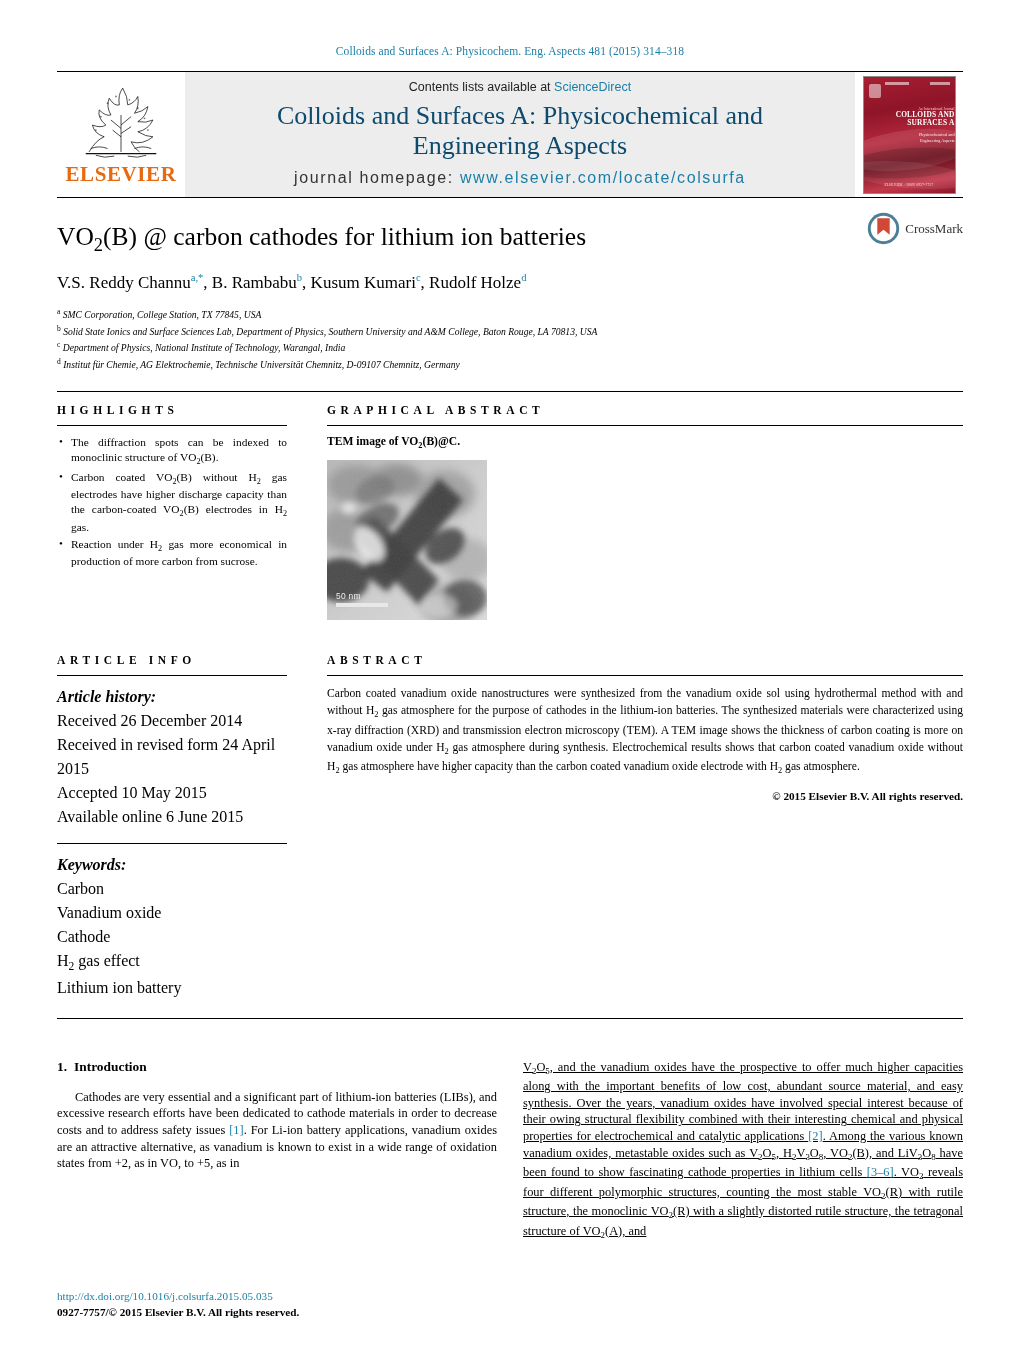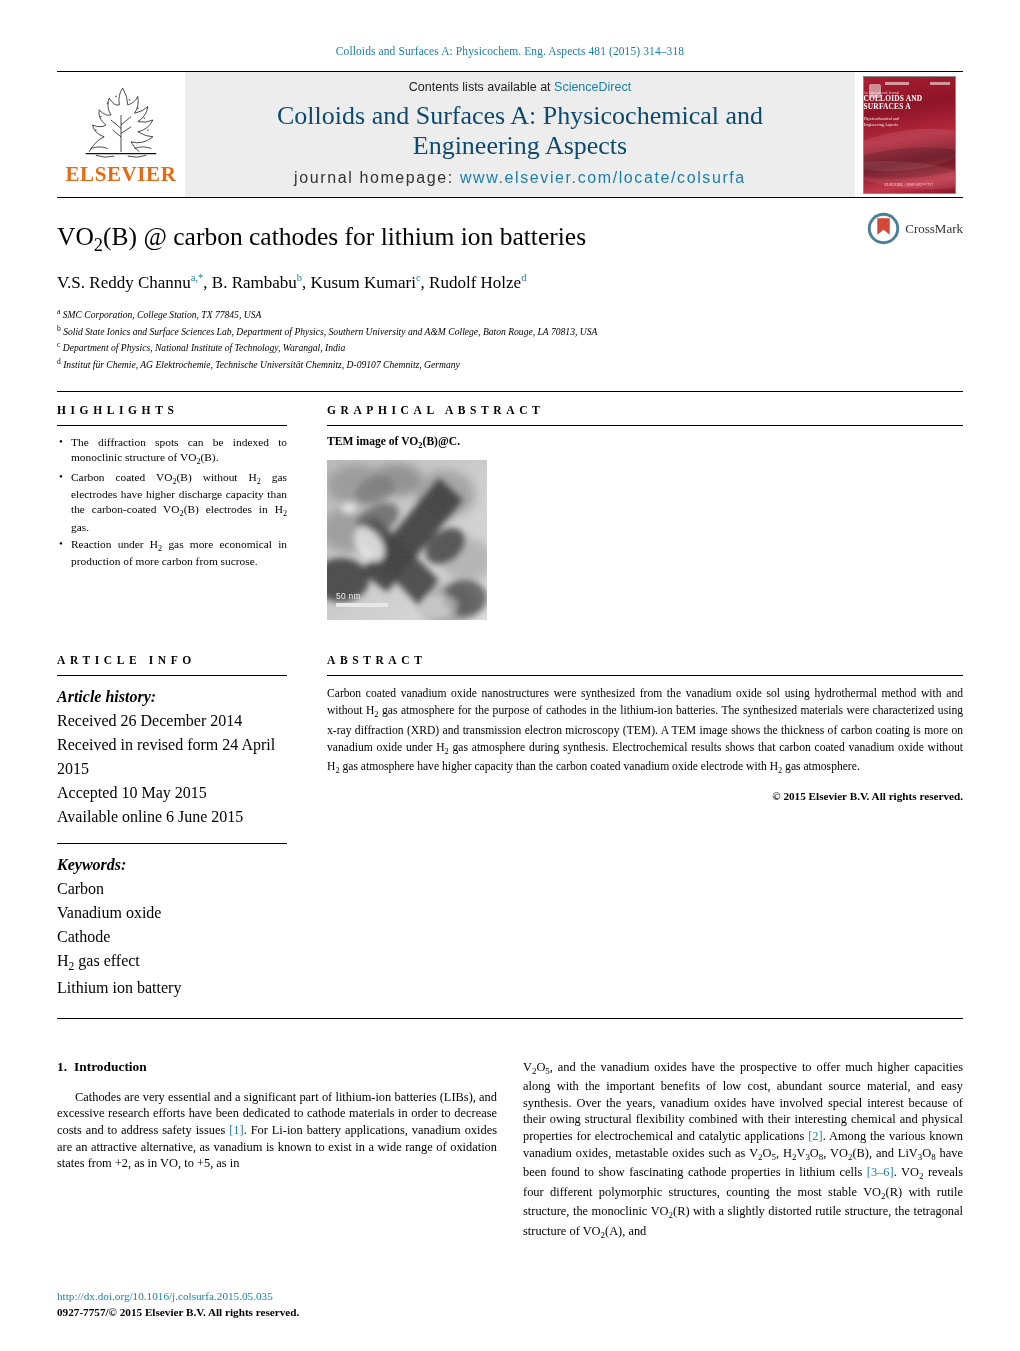--- a/index.html
+++ b/index.html
@@ -134,22 +134,22 @@
   .cover-topbar i {
     display:block; height:3px; background: rgba(255,255,255,0.55);
   }
   .cover-els {
     position:absolute; top: 7px; left: 5px;
     width: 12px; height: 14px; background: rgba(255,255,255,0.5);
     border-radius: 2px;
   }
   .cover-titles {
     position: absolute;
-    top: 14px; left: 0; right: 0;
-    text-align: left;
+    top: 30px; left: 0; right: 0;
+    text-align: right;
     color: #ffffff;
     font-family: "Liberation Serif", serif;
   }
   .cover-titles .ct-small { font-size: 3.2px; letter-spacing:0.2px; opacity:.85; }
   .cover-titles .ct-main { font-size: 7.4px; font-weight:700; line-height:1.12; letter-spacing:0.2px; }
   .cover-titles .ct-sub { font-size: 4.2px; margin-top: 5px; line-height:1.3; opacity:.92;}
   .cover-bottom {
     position:absolute; bottom: 6px; left:0; right:0; text-align:center;
     color:#fff; font-size:3.4px; letter-spacing:0.3px; opacity:.85;
   }
@@ -349,21 +349,21 @@
   h2.sec-title .num { margin-right: 7px; }
   p.body-p {
     font-family: "Liberation Serif", serif;
     font-size: 12.4px;
     line-height: 1.345;
     text-align: justify;
     margin: 0 0 8px 0;
     text-indent: 18px;
     hyphens: auto;
   }
-  p.body-p.noindent { text-indent: 0; }
+  p.body-p.noindent { text-indent: 0; text-decoration: underline; }
   a.ref, .ref {
     color: #1a7fa8;
     text-decoration: none;
   }
 
   
   .footnote-area {
     position: absolute;
     left: 57px;
     top: 1158px;

